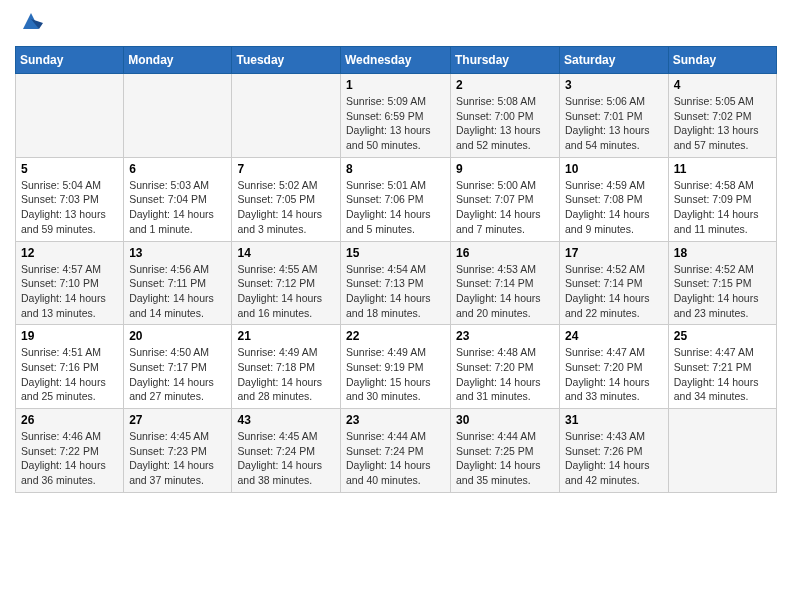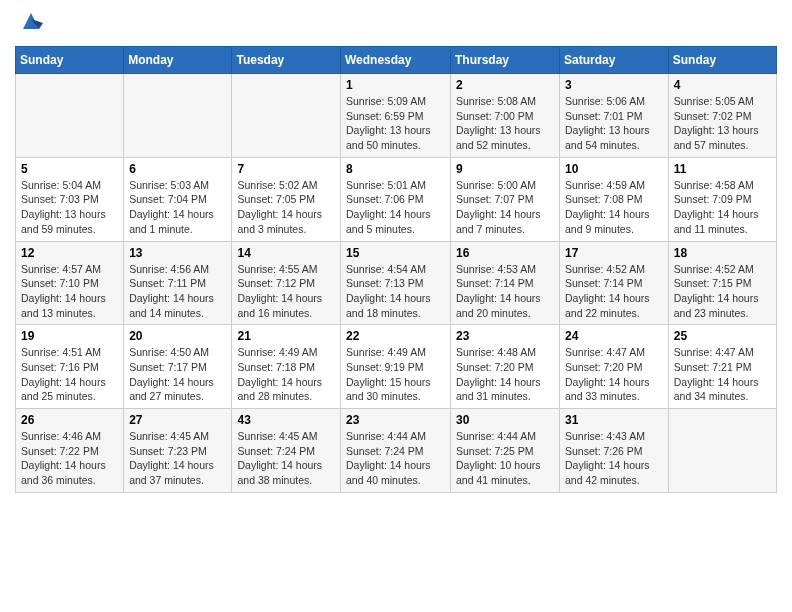--- a/index.html
+++ b/index.html
@@ -228,21 +228,21 @@
         <td>
           <span class="day-number">43</span>
           <div class="day-info"><span>Sunrise: 4:45 AM</span><br><span>Sunset: 7:24 PM</span><br><span>Daylight: 14 hours and 38 minutes.</span></div>
         </td>
         <td>
           <span class="day-number">23</span>
           <div class="day-info"><span>Sunrise: 4:44 AM</span><br><span>Sunset: 7:24 PM</span><br><span>Daylight: 14 hours and 40 minutes.</span></div>
         </td>
         <td>
           <span class="day-number">30</span>
-          <div class="day-info"><span>Sunrise: 4:44 AM</span><br><span>Sunset: 7:25 PM</span><br><span>Daylight: 10 hours and 41 minutes.</span></div>
+          <div class="day-info"><span>Sunrise: 4:44 AM</span><br><span>Sunset: 7:25 PM</span><br><span>Daylight: 14 hours and 35 minutes.</span></div>
         </td>
         <td>
           <span class="day-number">31</span>
           <div class="day-info"><span>Sunrise: 4:43 AM</span><br><span>Sunset: 7:26 PM</span><br><span>Daylight: 14 hours and 42 minutes.</span></div>
         </td>
         <td></td>
       </tr>
     </tbody>
 </table>
 

